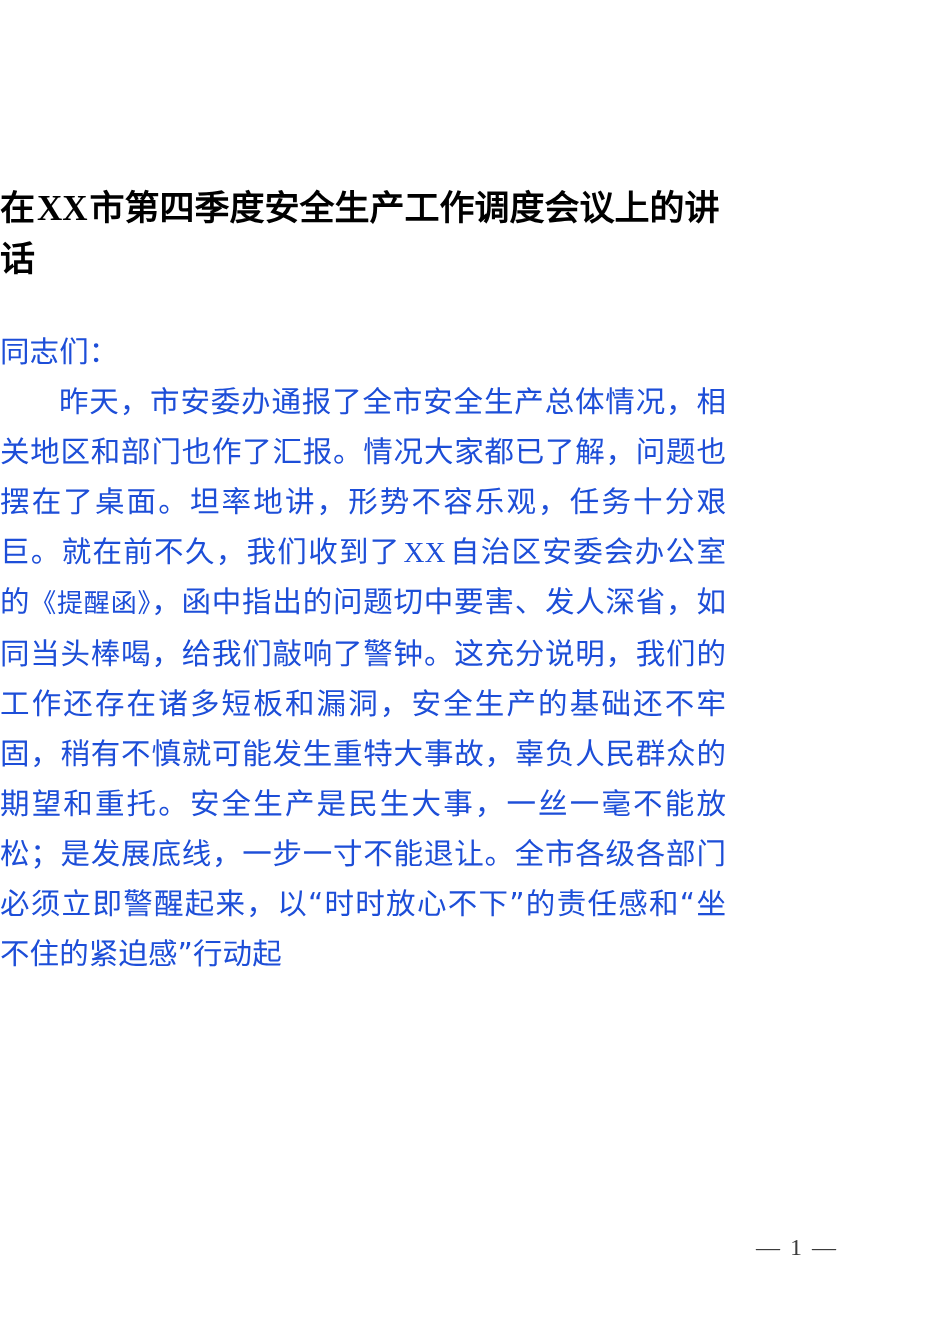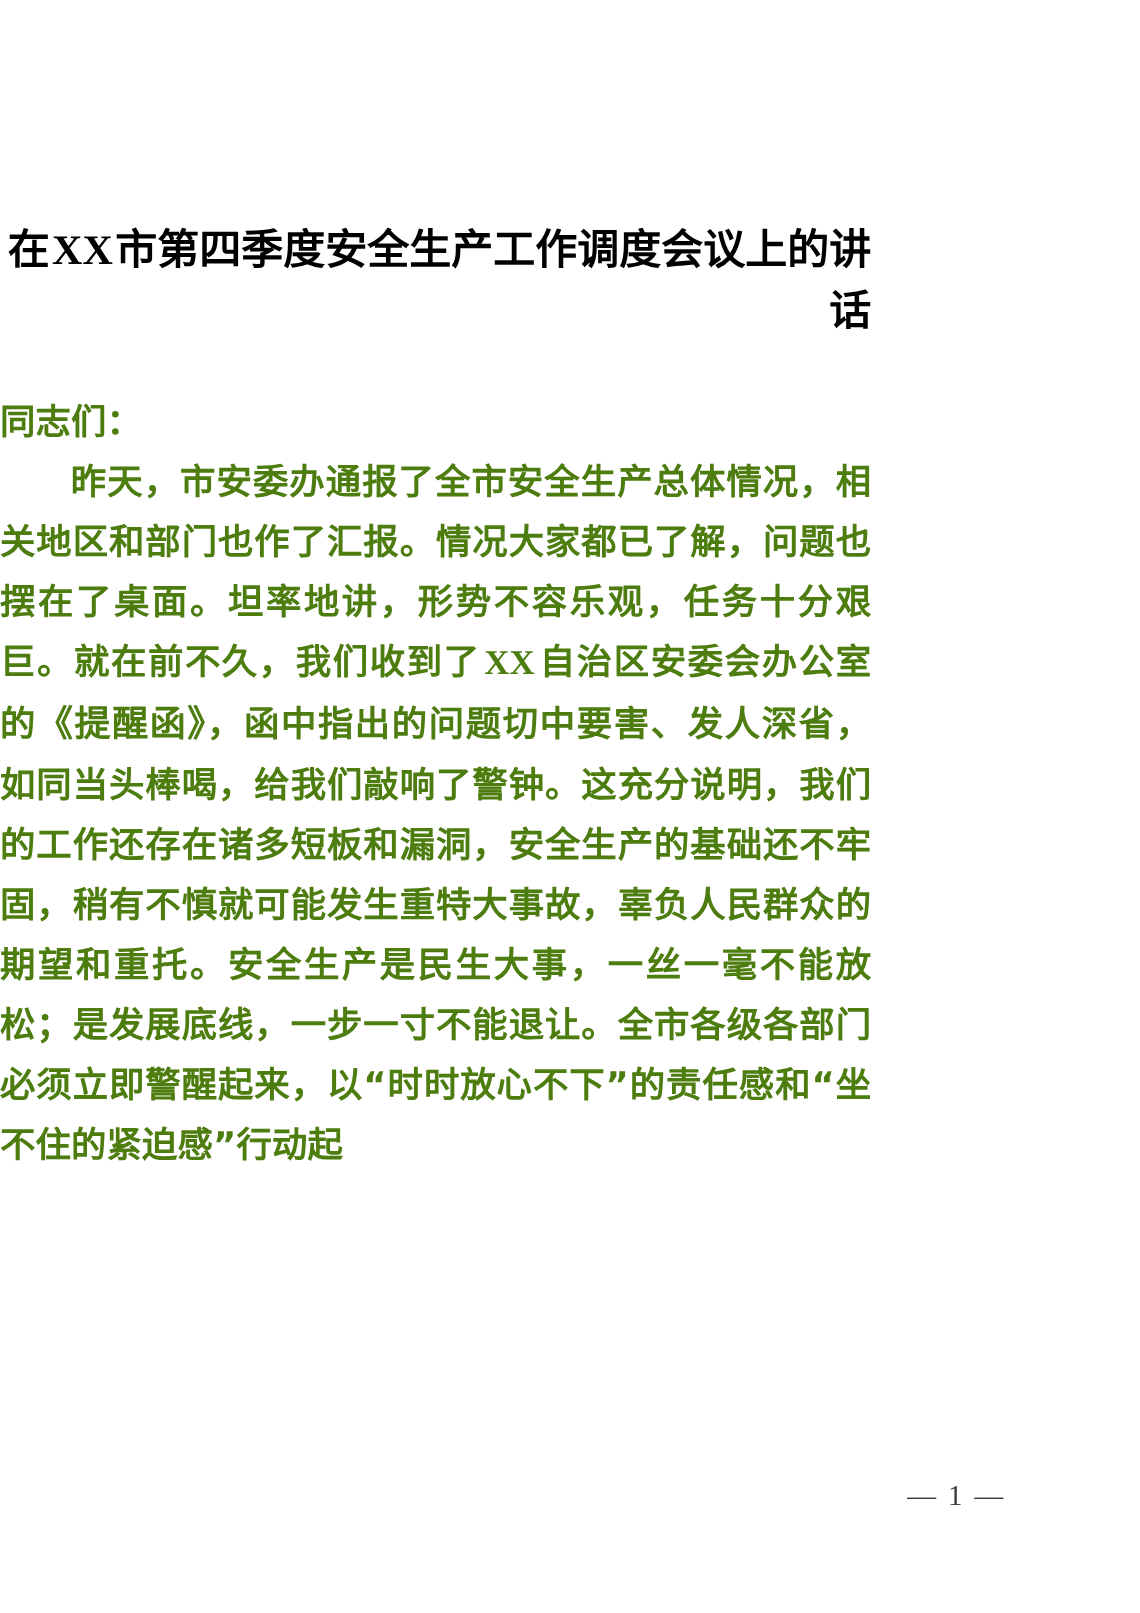--- a/index.html
+++ b/index.html
@@ -29,21 +29,21 @@
     margin: 0;
     padding: 0;
     position: absolute;
     left: 0;
     top: 183px;
     width: 726px;
     font-family: "DejaVu Sans", "Liberation Sans", sans-serif;
     font-size: 35px;
     font-weight: bold;
     line-height: 51px;
-    text-align: right;
+    text-align: left;
     letter-spacing: 0px;
     color: #000000;
   }
 
   .doc-title .latin {
     font-family: "Liberation Serif", "DejaVu Serif", serif;
     font-weight: bold;
     padding: 0 2px;
   }
 
@@ -54,43 +54,42 @@
     top: 327px;
     width: 726px;
   }
 
   p.para {
     margin: 0;
     padding: 0;
     font-family: "DejaVu Sans", "Liberation Sans", sans-serif;
     font-size: 29.5px;
     line-height: 50px;
-    color: #4d7c0f;
+    color: #1d4ed8;
     text-align: justify;
     text-justify: inter-ideograph;
     letter-spacing: 0.1px;
     word-break: break-all;
-    font-weight: bold;
   }
 
   p.para.indent {
     text-indent: 2em;
   }
 
   
   .latin-inline {
     font-family: "Liberation Serif", "DejaVu Serif", serif;
     font-size: 29px;
     padding: 0 3px;
   }
 
   
   .work-title {
     font-family: "Liberation Serif", "DejaVu Serif", serif;
-    font-size: 30px;
+    font-size: 26px;
   }
 
   
   .page-footer {
     position: absolute;
     left: 0;
     top: 1232px;
     width: 838px;
     text-align: right;
     font-family: "Liberation Serif", "DejaVu Serif", serif;

